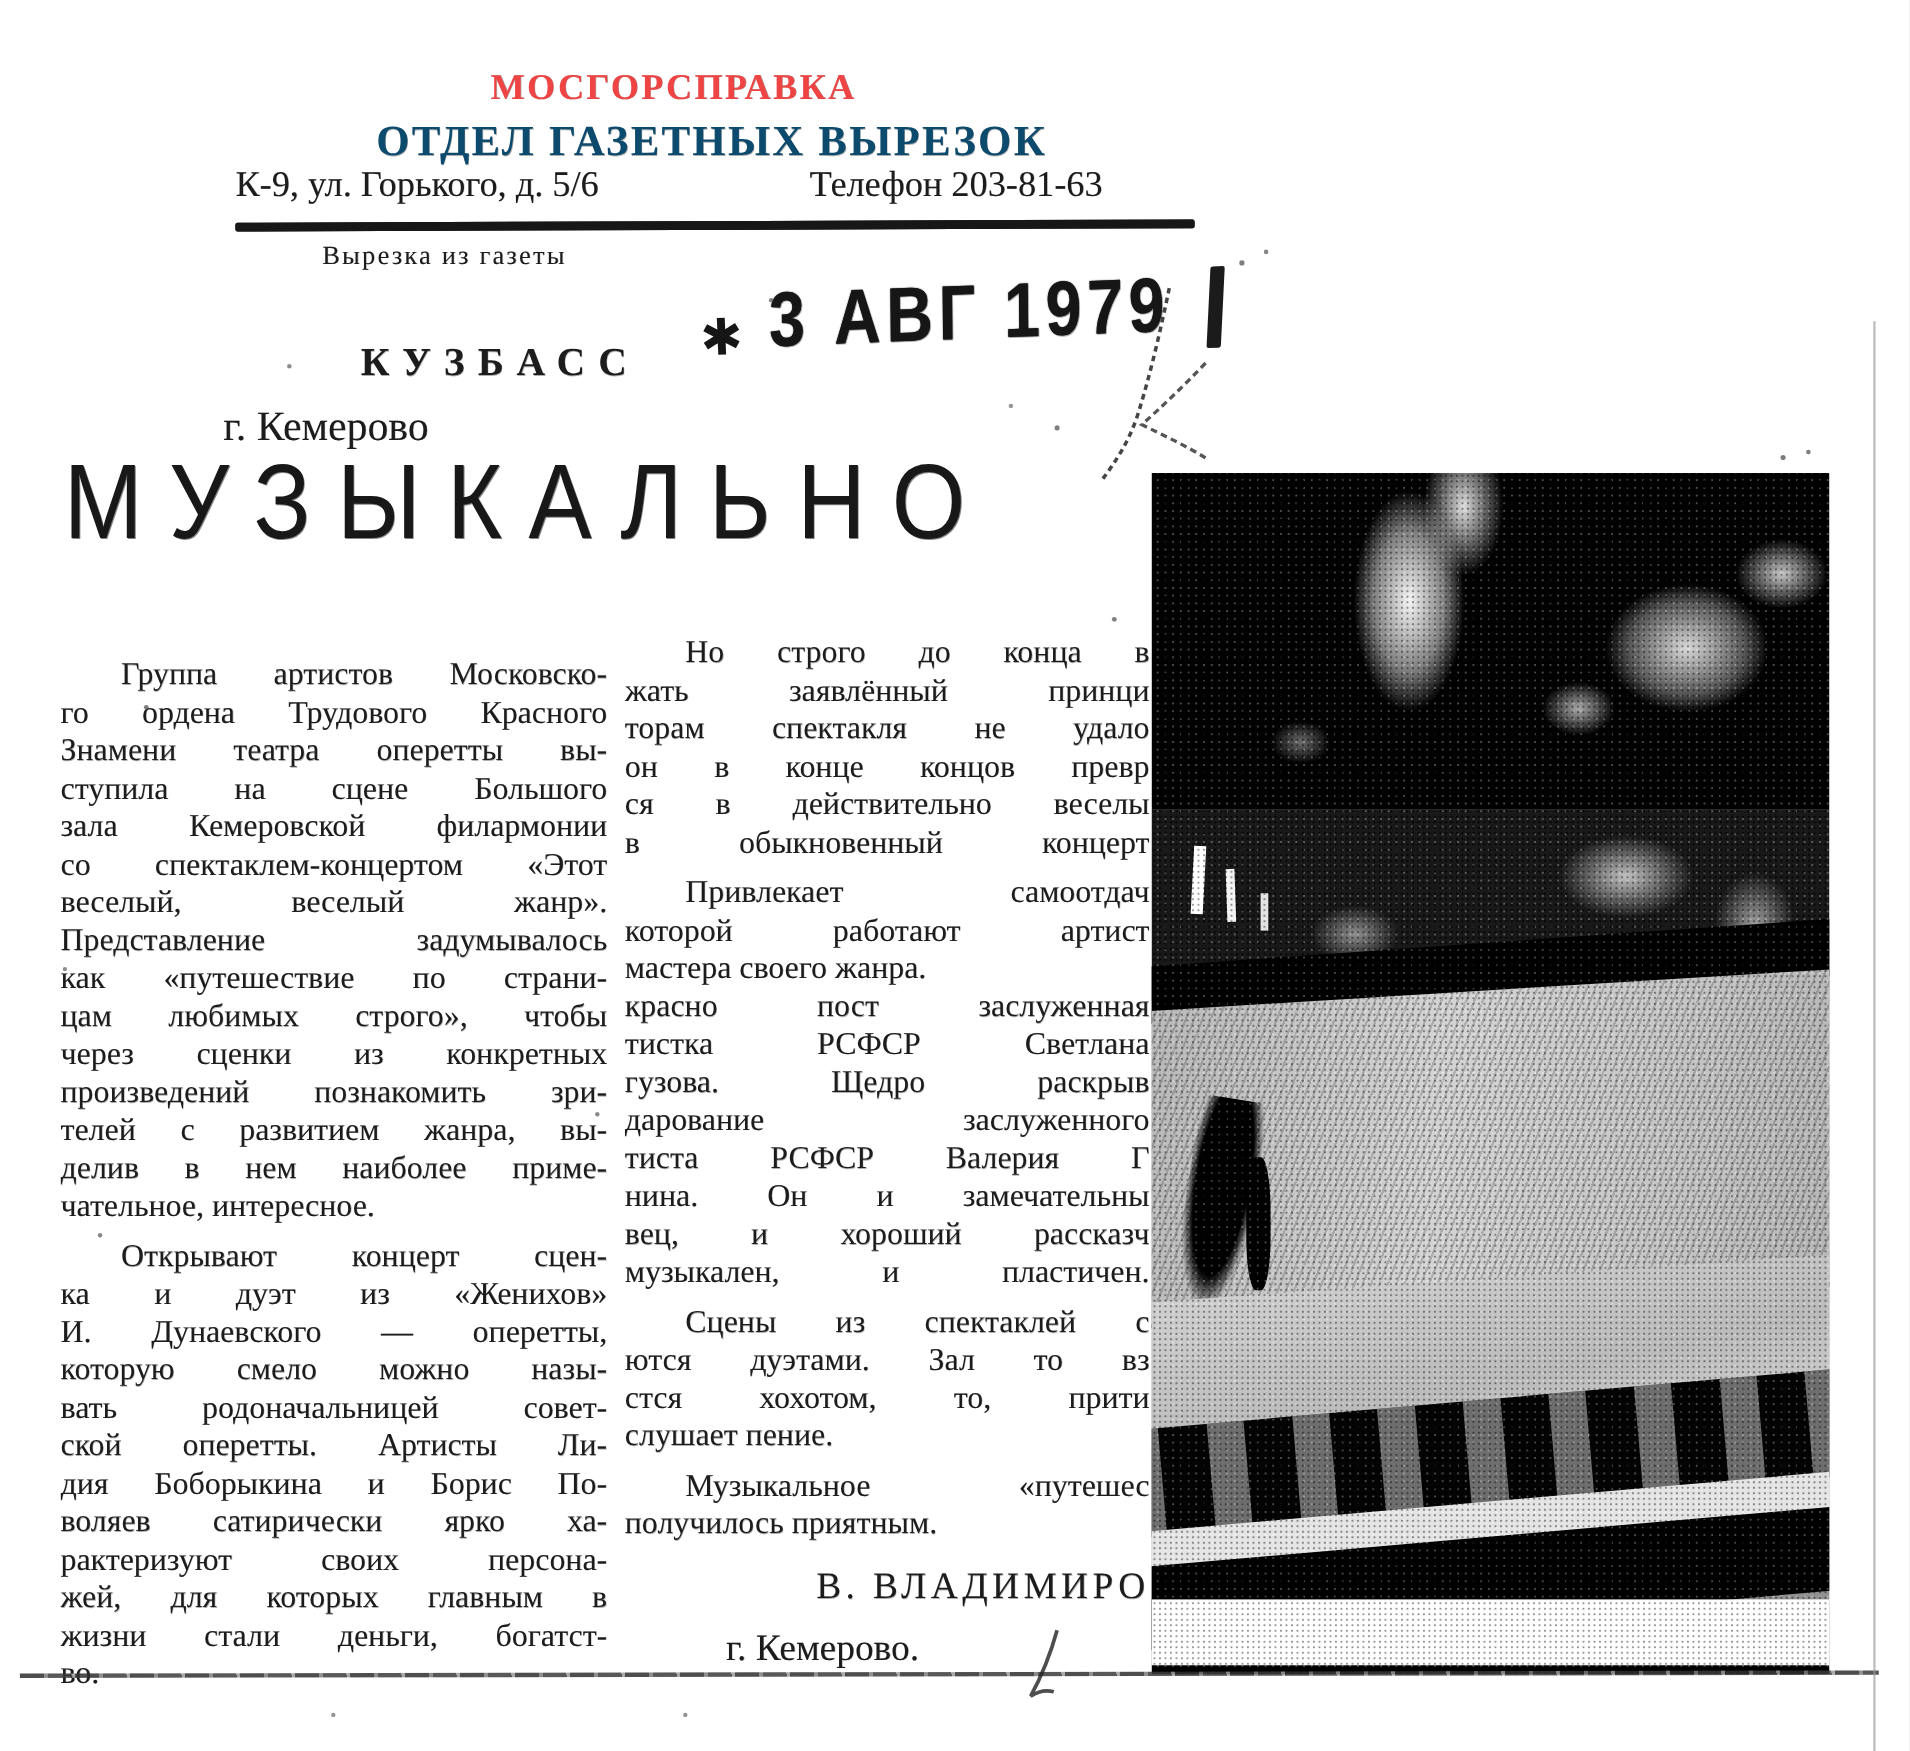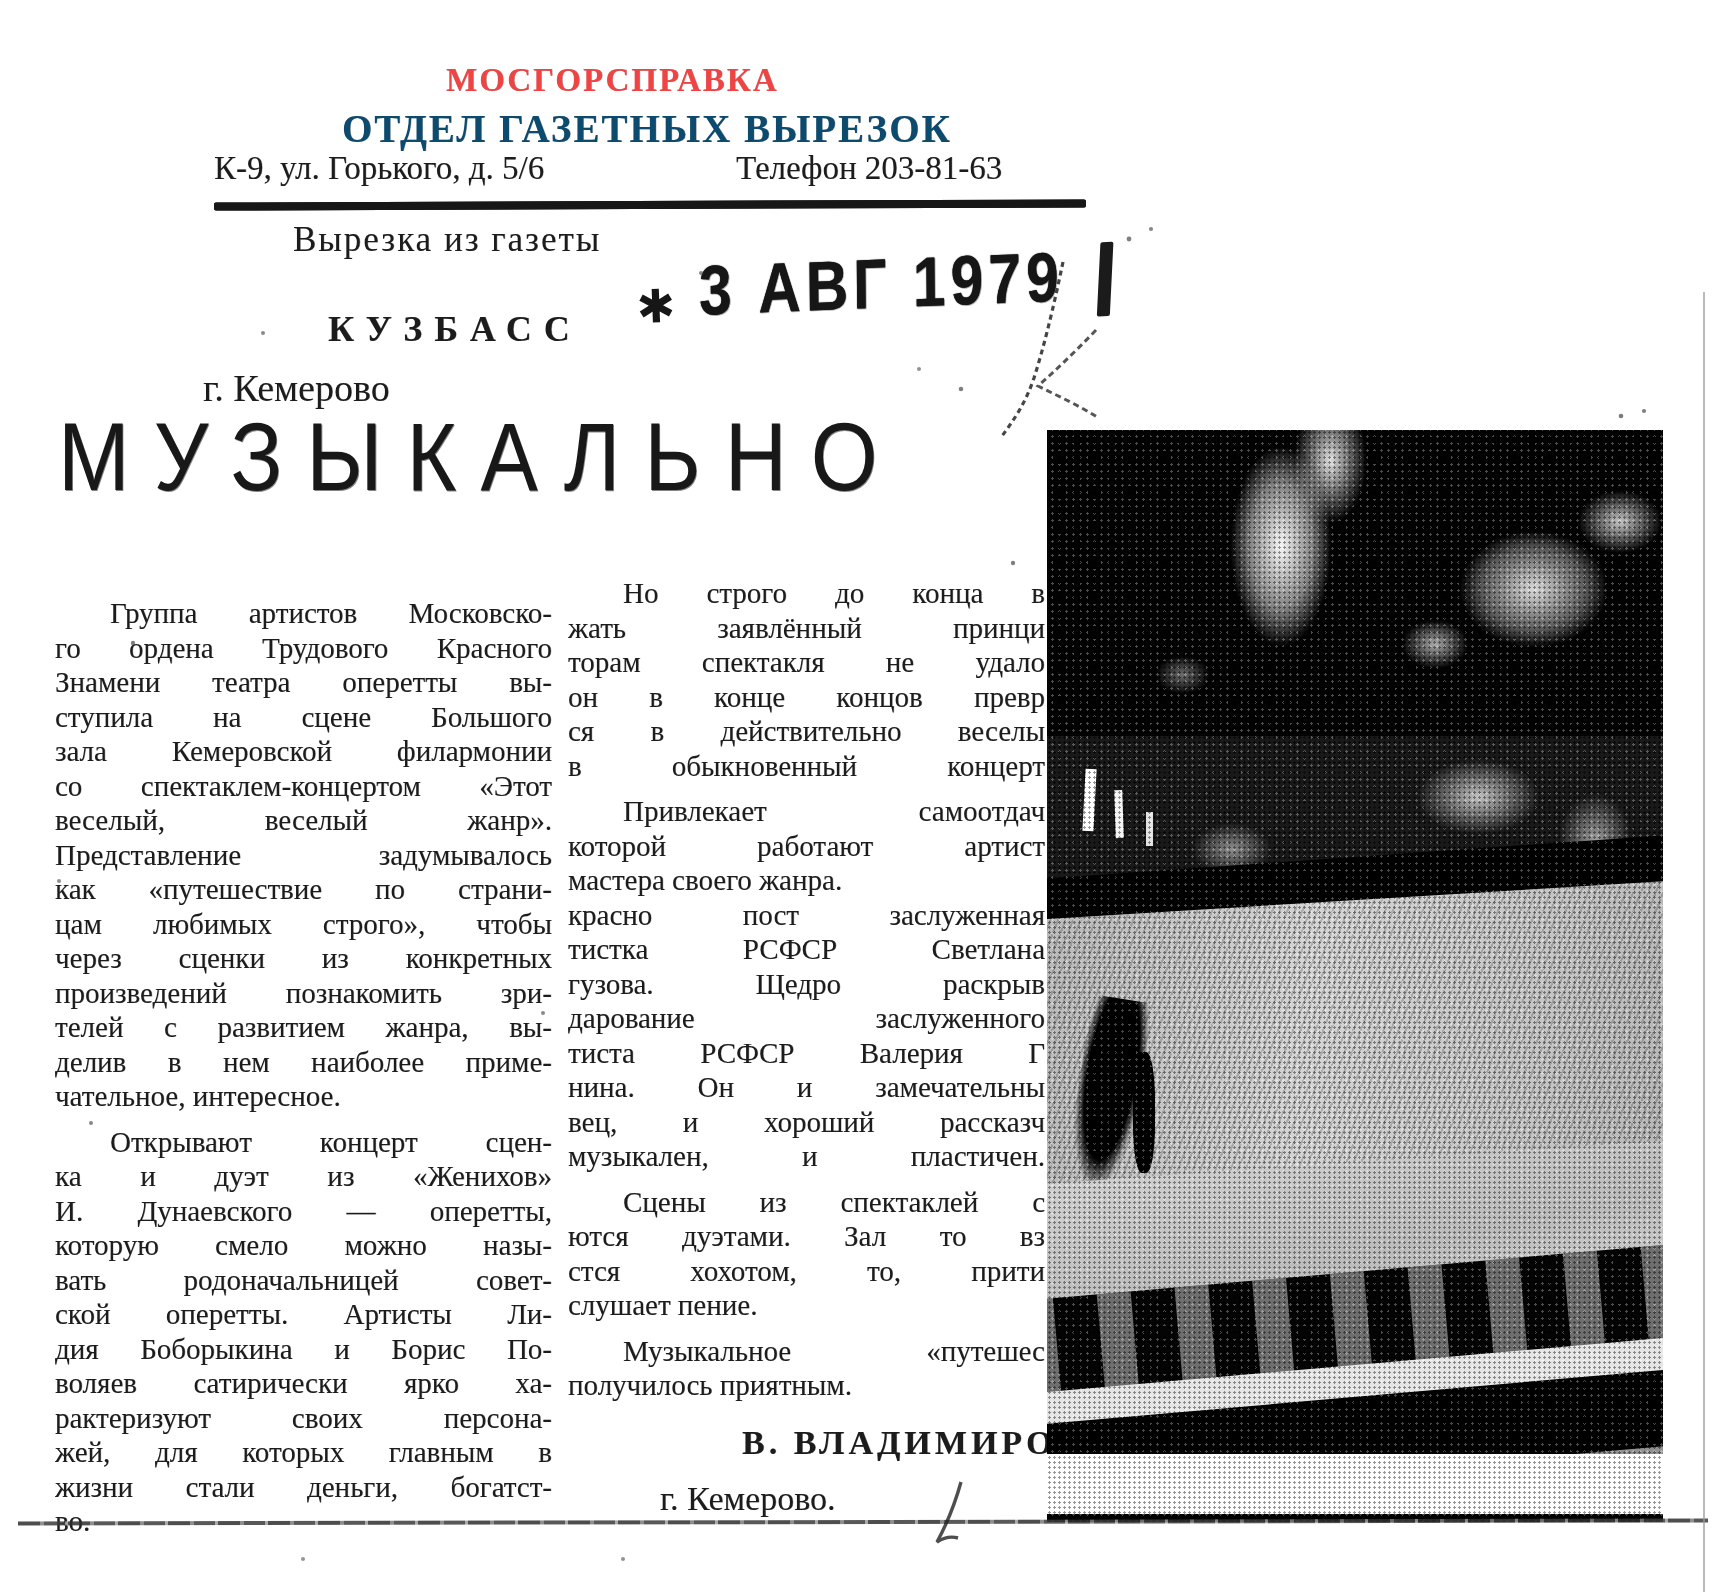--- a/index.html
+++ b/index.html
@@ -15,21 +15,21 @@
   
   .org{left:446px; top:62px; font-size:33px; font-weight:700; letter-spacing:2px; color:#ef4444;}
   .dept{left:342px; top:106px; font-size:39px; font-weight:700; letter-spacing:2px; color:#0c4a6e;}
   .addr{left:214px; top:150px; font-size:33px;}
   .phone{left:736px; top:150px; font-size:33px;}
   .rule{left:214px; top:201px; width:872px; height:8px; background:#171717;
         transform:rotate(-0.2deg); border-radius:2px;
         box-shadow:0 0 0.5px #000;}
 
   
-  .label{left:293px; top:220px; font-size:35px; letter-spacing:2px;}
+  .label{left:293px; top:220px; font-size:24px; letter-spacing:2px;}
   .paper-name{left:328px; top:308px; font-size:36px; letter-spacing:12px; font-weight:600;}
   .city-top{left:203px; top:366px; font-size:38px;}
 
   
   .stamp{left:636px; top:244px; transform:rotate(-2.2deg); color:#161616; display:flex; align-items:center;}
   .stamp .star{font-size:46px; margin-right:24px; transform:translateY(14px); font-family:"DejaVu Sans",sans-serif;}
   .stamp .date{
     display:inline-block; font-family:"Liberation Sans","DejaVu Sans",sans-serif;
     font-weight:700; font-size:70px; letter-spacing:6px;
     transform:scaleX(0.84) skewX(-2deg); transform-origin:left center;
@@ -54,21 +54,21 @@
   .para{margin:0 0 11px 0;}
   .line{
     height:34.5px; overflow:hidden;
     text-align:justify; text-align-last:justify;
     text-shadow:0.5px 0.4px 0 rgba(25,25,25,.35);
   }
   .line.left{text-align-last:left;}
   .line.indent{text-indent:55px;}
 
   
-  .signature{left:742px; top:1424px; font-size:34px; font-weight:700; letter-spacing:4px;}
+  .signature{left:742px; top:1424px; font-size:34px; font-weight:400; letter-spacing:4px;}
   .sig-city{left:660px; top:1480px; font-size:34px;}
 
   
   .photo{left:1047px; top:430px; width:616px; height:1092px; background:#8f8f8f;
     overflow:hidden; filter:grayscale(1) contrast(1.15);}
   .ph{position:absolute;}
   .ph-top{left:0; top:0; width:100%; height:28%;
     background:
       radial-gradient(ellipse 70px 140px at 38% 38%, #e6e6e6 0%, rgba(220,220,220,.55) 45%, transparent 72%),
       radial-gradient(ellipse 52px 90px at 46% 10%, #d2d2d2, transparent 70%),

